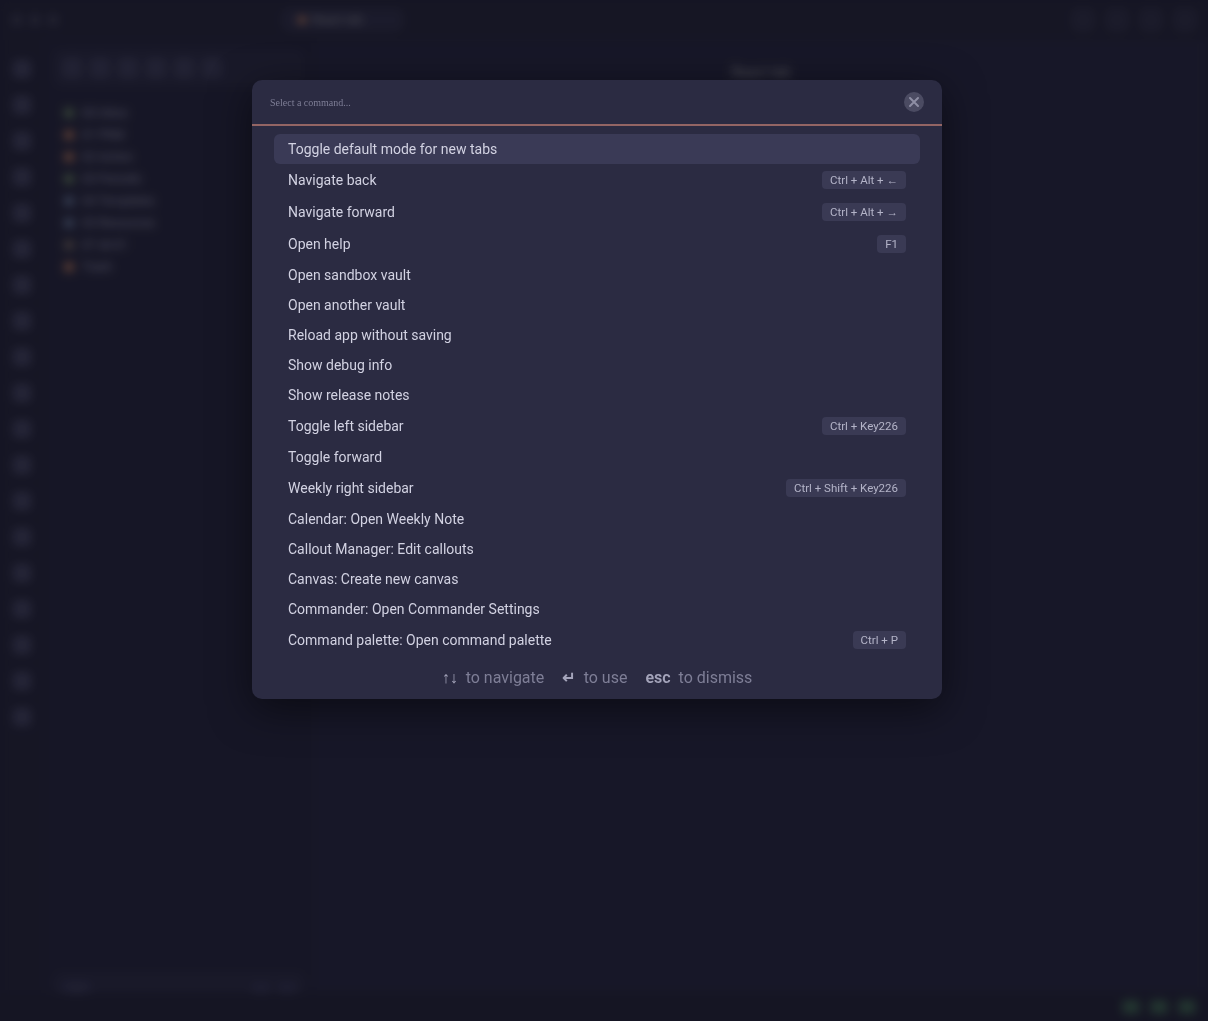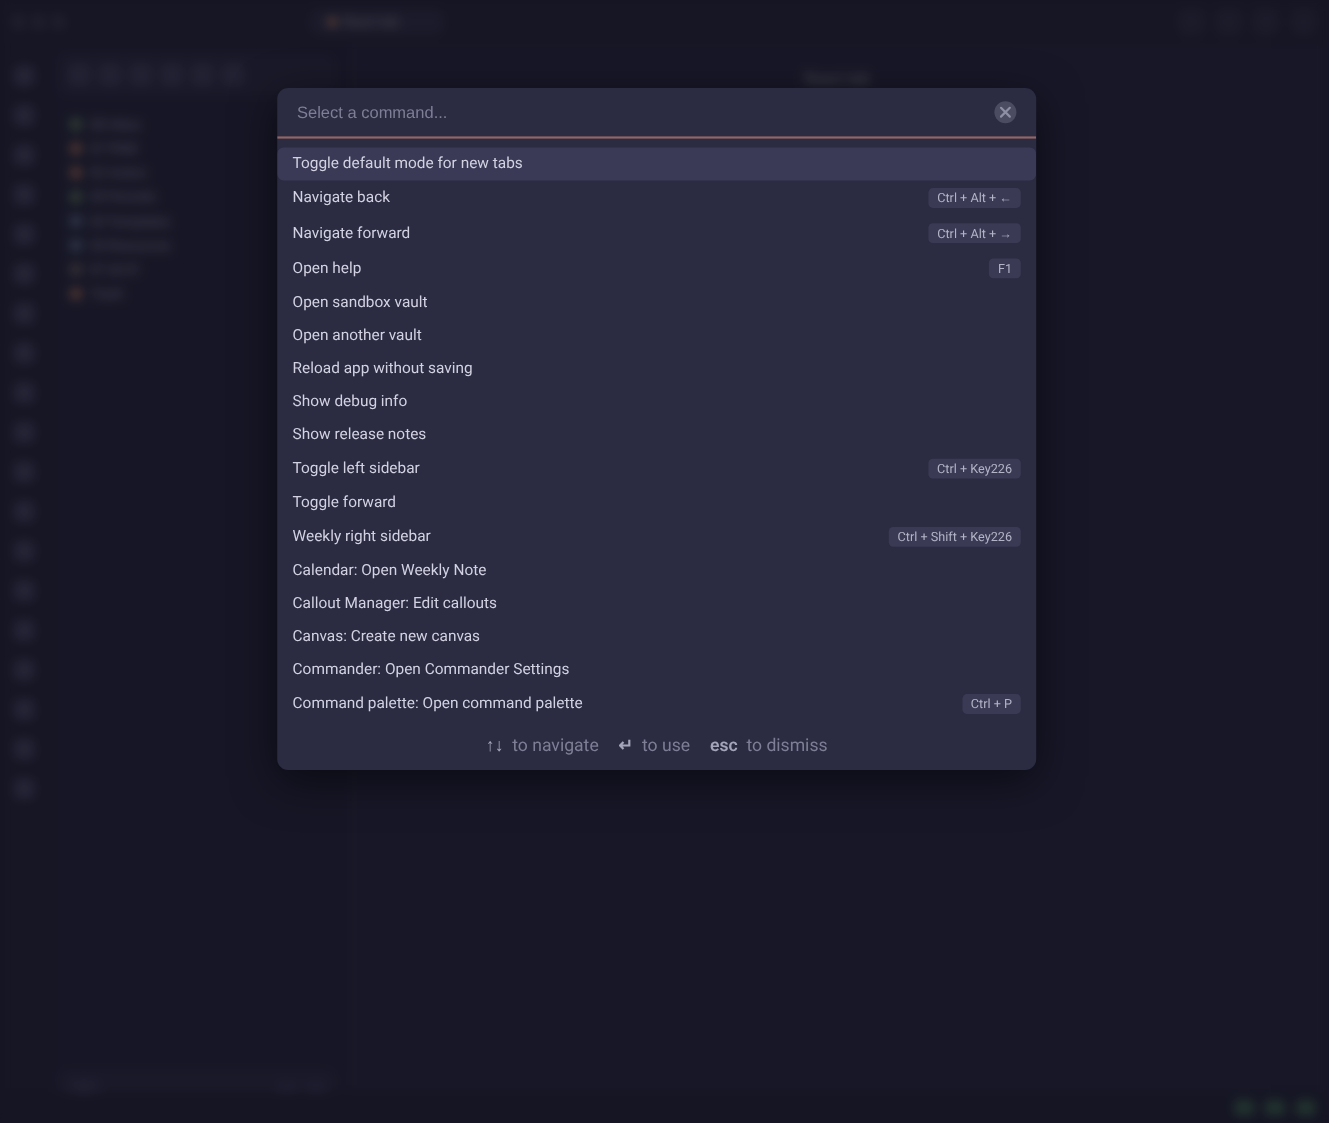--- a/index.html
+++ b/index.html
@@ -103,31 +103,31 @@
     border-radius:10px;
     box-shadow:0 10px 40px rgba(0,0,0,0.5);
     display:flex; flex-direction:column;
     overflow:hidden;
   }
   .cmd-input-row {
     display:flex; align-items:center; padding:12px 18px; gap:10px;
   }
   .cmd-input {
     flex:1; background:transparent; border:none; outline:none;
-    font-size:15px; color:#fdba74;
+    font-size:10px; color:#fdba74;font-family:Liberation Serif, serif;
   }
   .cmd-input::placeholder { color:#7e7e96; }
   .cmd-close {
     width:20px; height:20px; border-radius:50%; background:#4b4b62;
     display:flex; align-items:center; justify-content:center; cursor:pointer;
     color:#8e8ea4; font-size:13px; line-height:1;
   }
   .cmd-divider { height:2px; background:#d98c7c; opacity:0.6; }
   .cmd-list {
-    padding:8px 0 4px; display:flex; flex-direction:column; gap:0px;
+    padding:8px 22px 4px; display:flex; flex-direction:column; gap:0px;
     max-height:640px; overflow:hidden;
   }
   .cmd-item {
     display:flex; align-items:center; justify-content:space-between;
     padding:7px 14px; border-radius:6px; cursor:pointer;
     font-size:14px; color:#d2d2e2;
   }
   .cmd-item.selected { background:#3a3a56; }
   .cmd-item .hotkey {
     background:#3a3a54; padding:2px 8px; border-radius:4px;

